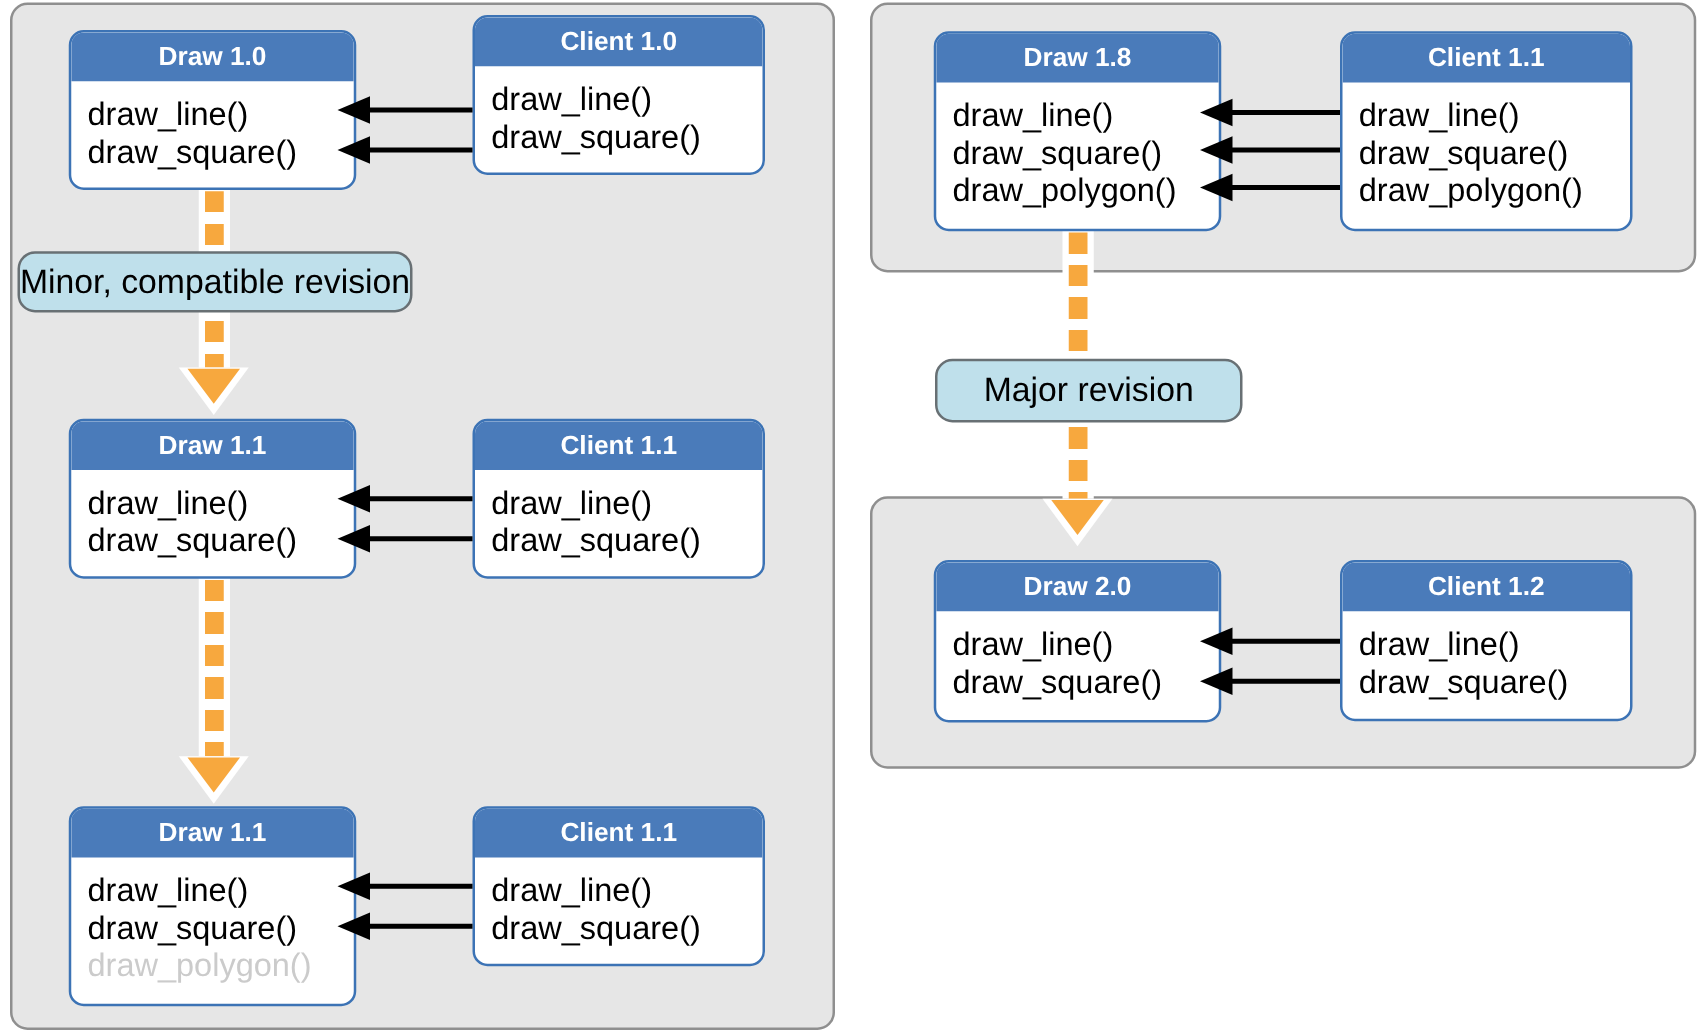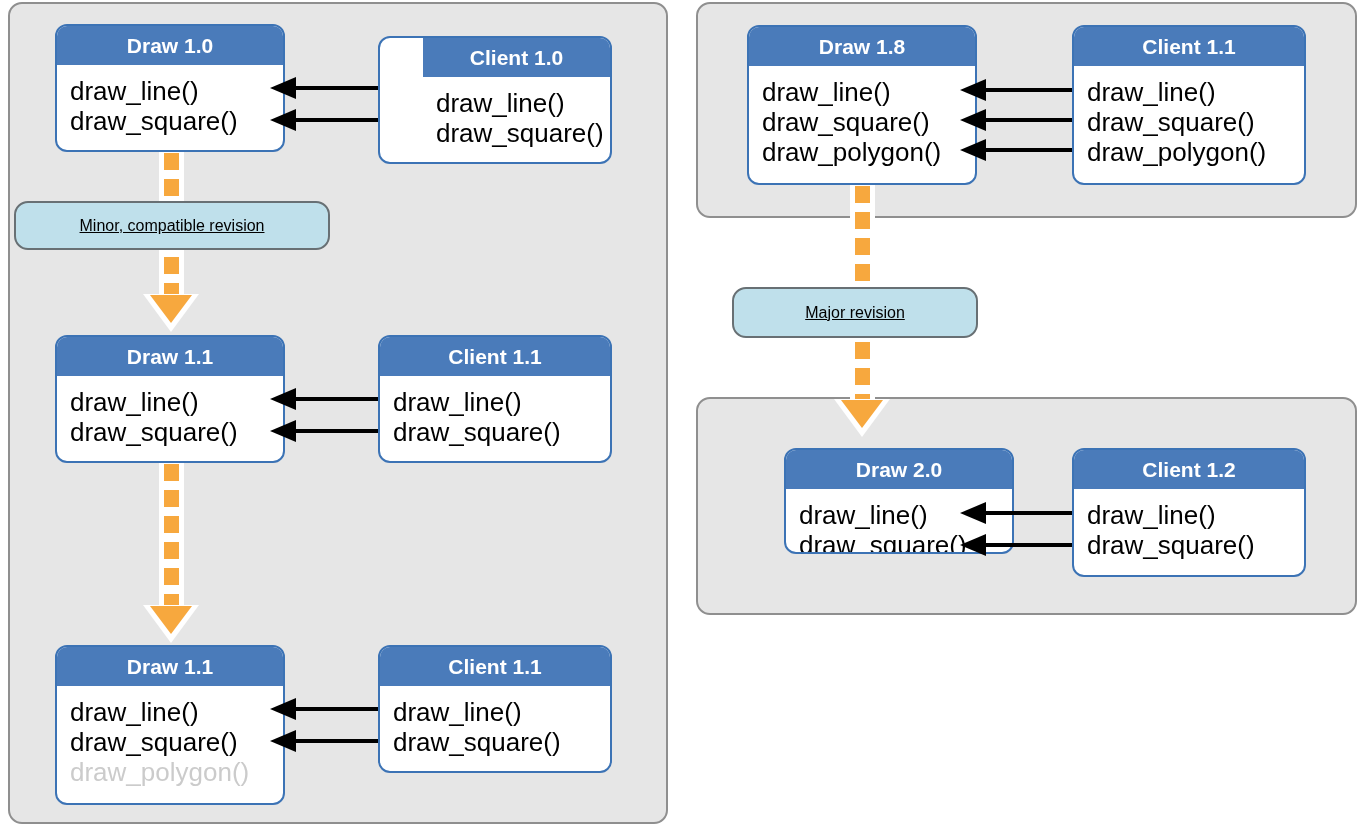--- a/index.html
+++ b/index.html
@@ -60,21 +60,21 @@
     content:""; position:absolute; left:-21px; top:-37px; width:0; height:0;
     border-left:21px solid transparent; border-right:21px solid transparent;
     border-top:28px solid #f7a83e;
   }
 
   
   .tag {
     position:absolute; box-sizing:border-box;
     background:#bfe0eb; border:2px solid #687074; border-radius:14px;
     display:flex; align-items:center; justify-content:center;
-    font-size:16px; color:#000000; z-index:3; white-space:nowrap;text-decoration:underline;
+    font-size:27px; color:#000000; z-index:3; white-space:nowrap;
   }
 </style>
 </head>
 <body>
 
 <div class="stage">
 
   <div class="panel" style="left:8px; top:2px; width:660px; height:822px;"></div>
   <div class="panel" style="left:696px; top:2px; width:661px; height:216px;"></div>
   <div class="panel" style="left:696px; top:397px; width:661px; height:218px;"></div>
@@ -86,30 +86,30 @@
   <div class="darrow" style="left:143px; top:461px; height:182px;">
     <div class="shaft"></div>
     <div class="head"></div>
   </div>
   <div class="darrow" style="left:834px; top:183px; height:254px;">
     <div class="shaft"></div>
     <div class="head"></div>
   </div>
 
   <div class="tag" style="left:14px; top:201px; width:316px; height:49px;">Minor, compatible revision</div>
-  <div class="tag" style="left:732px; top:287px; width:246px; height:51px;">Major revision</div>
+  <div class="tag" style="left:748px; top:287px; width:246px; height:51px;">Major revision</div>
 
   <div class="vbox" style="left:55px; top:24px; height:128px;">
     <div class="hdr">Draw 1.0</div>
     <ul>
       <li>draw_line()</li>
       <li>draw_square()</li>
     </ul>
   </div>
-  <div class="vbox wide" style="left:378px; top:36px; height:128px;padding-left:43px;">
+  <div class="vbox wide" style="left:378px; top:12px; height:128px;">
     <div class="hdr">Client 1.0</div>
     <ul>
       <li>draw_line()</li>
       <li>draw_square()</li>
     </ul>
   </div>
   <div class="harrow" style="left:270px; top:77px; width:108px;"></div>
   <div class="harrow" style="left:270px; top:109px; width:108px;"></div>
 
   <div class="vbox" style="left:55px; top:335px; height:128px;">
@@ -160,21 +160,21 @@
     <ul>
       <li>draw_line()</li>
       <li>draw_square()</li>
       <li>draw_polygon()</li>
     </ul>
   </div>
   <div class="harrow" style="left:960px; top:79px; width:112px;"></div>
   <div class="harrow" style="left:960px; top:109px; width:112px;"></div>
   <div class="harrow" style="left:960px; top:139px; width:112px;"></div>
 
-  <div class="vbox" style="left:784px; top:448px; height:106px;">
+  <div class="vbox" style="left:747px; top:448px; height:130px;">
     <div class="hdr">Draw 2.0</div>
     <ul>
       <li>draw_line()</li>
       <li>draw_square()</li>
     </ul>
   </div>
   <div class="vbox wide" style="left:1072px; top:448px; height:129px;">
     <div class="hdr">Client 1.2</div>
     <ul>
       <li>draw_line()</li>

